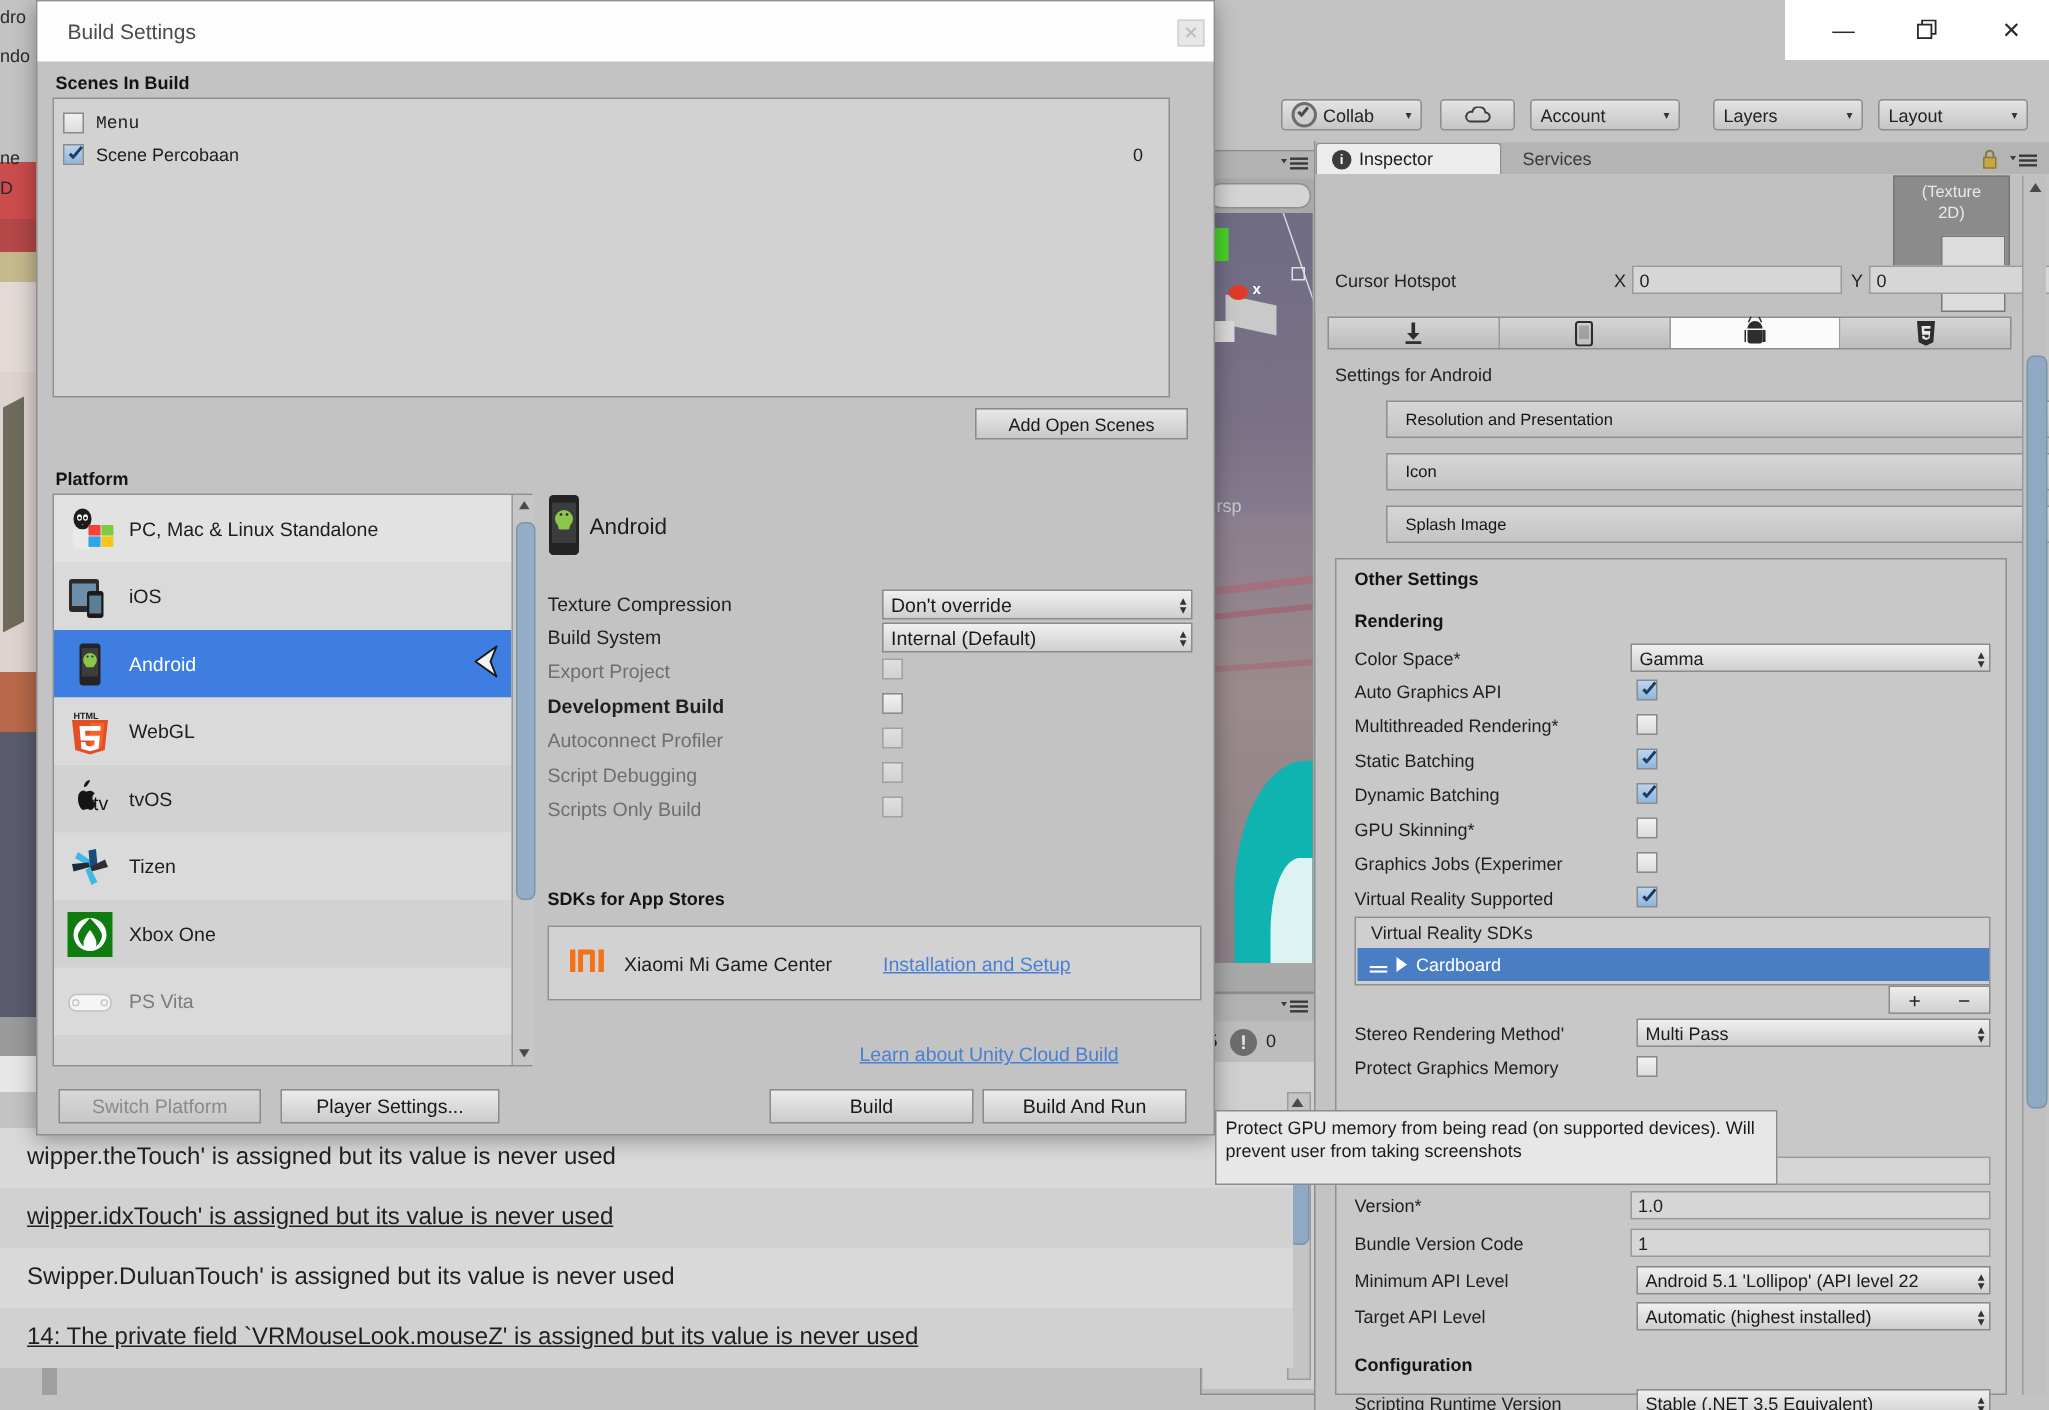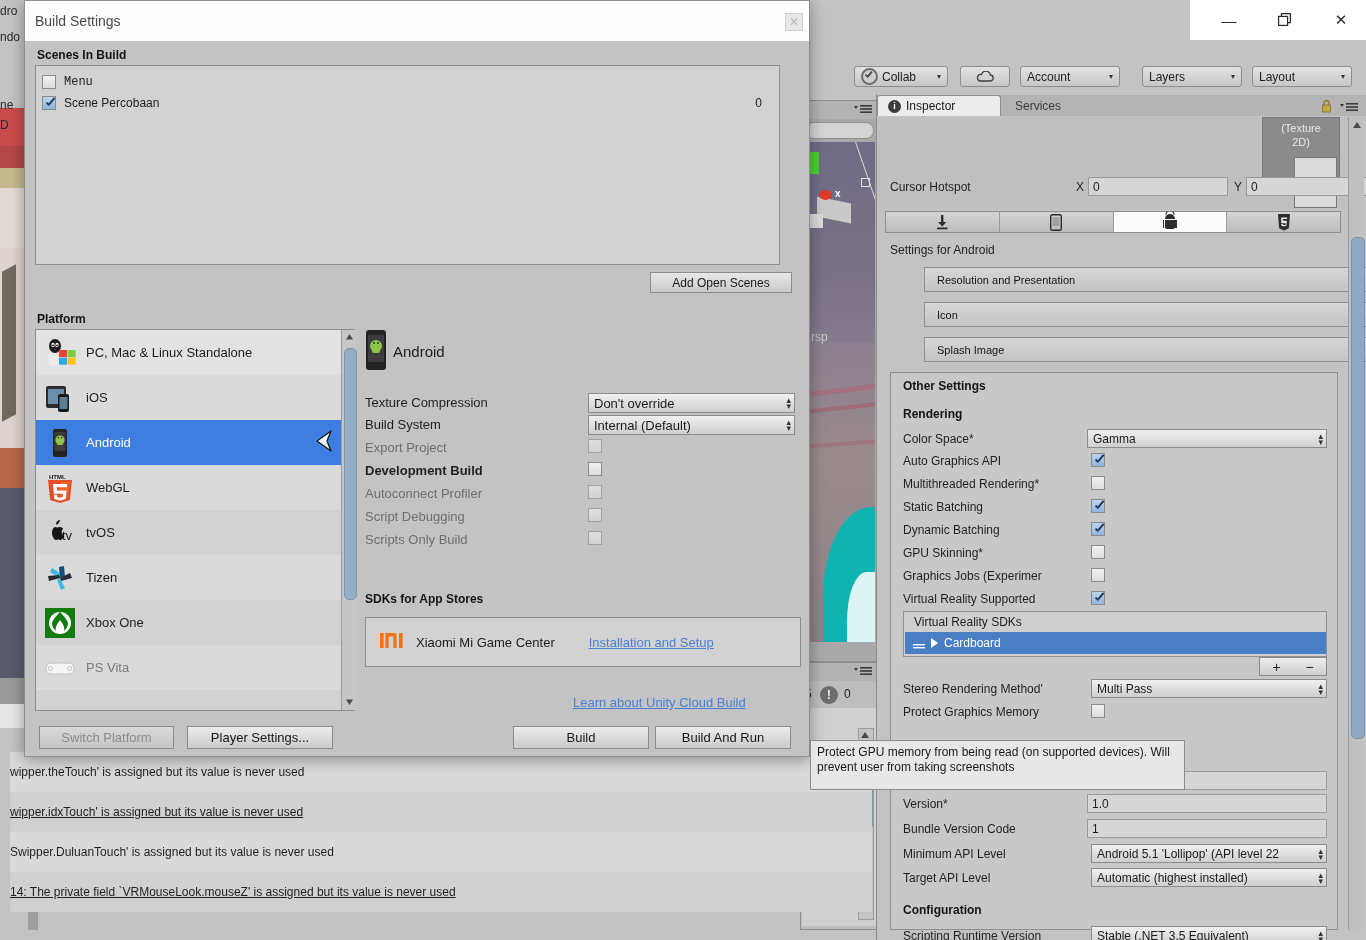--- a/index.html
+++ b/index.html
@@ -67,21 +67,21 @@
   .err-badge{position:absolute;left:18px;top:2px;width:18px;height:18px;border-radius:50%;background:#6d6d6d;color:#e7e7e7;font-size:13px;font-weight:bold;text-align:center;line-height:18px;}
   .count-zero{position:absolute;left:42px;top:3px;font-size:12px;color:#222;}
   #console-body{left:802px;top:708px;width:74px;height:218px;background:#d0d0d0;}
   #console-frag{position:absolute;left:4px;top:132px;font-size:12px;color:#222;white-space:nowrap;}
   #console-scroll-track{position:absolute;left:56px;top:20px;width:14px;height:190px;background:#c4c4c4;border:1px solid #9c9c9c;}
   #console-scroll-up{position:absolute;left:57px;top:21px;width:12px;height:12px;}
   #console-scroll-thumb{position:absolute;left:57px;top:40px;width:12px;height:80px;background:#8fa9c4;border:1px solid #7d93ab;border-radius:5px;}
 
   
   #console-rows{left:0px;top:752px;width:862px;height:176px;}
-  .console-row{position:absolute;left:10px;width:862px;height:40px;display:flex;align-items:center;padding-left:0px;box-sizing:border-box;font-size:12px;color:#1f1f1f;white-space:nowrap;}
+  .console-row{position:absolute;left:0;width:862px;height:40px;display:flex;align-items:center;padding-left:18px;box-sizing:border-box;font-size:16px;color:#1f1f1f;white-space:nowrap;}
   .console-row.alt{background:#d9d9d9;}
   .console-row.plain{background:#d1d1d1;text-decoration:underline;}
 
   
   #toolbar{left:838px;top:58px;width:528px;height:36px;background:#c3c3c3;}
   .tb-btn{position:absolute;height:21px;background:linear-gradient(180deg,#e3e3e3,#c6c6c6);border:1px solid #8e8e8e;border-radius:3px;display:flex;align-items:center;box-sizing:border-box;padding:0 6px;font-size:12px;color:#222;}
   .tb-caret{margin-left:auto;font-size:8px;color:#333;}
   .chk-circle{width:13px;height:13px;border-radius:50%;border:2px solid #6d6d6d;margin-right:4px;position:relative;flex:none;background:#cfcfcf;}
   .chk-circle:after{content:"";position:absolute;left:2px;top:5px;width:4px;height:2px;background:#4a4a4a;transform:rotate(45deg);}
   .chk-circle:before{content:"";position:absolute;left:4px;top:3px;width:6px;height:2px;background:#4a4a4a;transform:rotate(-50deg);}
@@ -131,21 +131,21 @@
   #vr-sdk-row{position:absolute;left:1px;top:20px;width:421px;height:22px;background:#4a7ec4;display:flex;align-items:center;padding-left:8px;box-sizing:border-box;color:#fff;font-size:12px;}
   .drag-handle{width:12px;height:8px;margin-right:6px;flex:none;}
   .tri-right{width:0;height:0;border-left:7px solid #fff;border-top:5px solid transparent;border-bottom:5px solid transparent;margin-right:6px;flex:none;}
   #vr-plus-minus{position:absolute;left:368px;top:284px;width:68px;height:19px;background:linear-gradient(180deg,#ececec,#cfcfcf);border:1px solid #8b8b8b;box-sizing:border-box;display:flex;align-items:center;justify-content:space-around;font-size:14px;color:#222;}
 
   
   #tooltip{left:810px;top:740px;width:375px;height:50px;background:#e7e7e7;border:1px solid #8b8b8b;box-sizing:border-box;padding:4px 6px;font-size:12px;color:#1a1a1a;line-height:15px;z-index:60;}
 
   
   #build-dialog{left:24px;top:0px;width:786px;height:757px;background:#c3c3c3;border:1px solid #8e8e8e;box-sizing:border-box;z-index:50;box-shadow:0 3px 14px rgba(0,0,0,.35);}
-  #dlg-titlebar{position:absolute;left:0;top:0;width:100%;height:40px;background:#fdfdfd;box-sizing:border-box;display:flex;align-items:center;padding-left:10px;}
+  #dlg-titlebar{position:absolute;left:0;top:0;width:100%;height:40px;background:#fdfdfd;box-sizing:border-box;display:flex;align-items:center;padding-left:20px;}
   #dlg-title{font-size:14px;color:#4a4a4a;}
   #dlg-close{position:absolute;right:6px;top:12px;width:18px;height:18px;background:#e7e7e7;border:1px solid #cfcfcf;box-sizing:border-box;color:#b9b9b9;font-size:12px;text-align:center;line-height:16px;}
 
   .dlg-head{position:absolute;font-size:12px;font-weight:bold;color:#141414;}
   #scenes-list{position:absolute;left:10px;top:64px;width:745px;height:200px;background:#d2d2d2;border:1px solid #8f8f8f;box-sizing:border-box;}
   .scene-row{position:absolute;left:6px;height:21px;display:flex;align-items:center;font-size:12px;color:#1d1d1d;}
   .scene-idx{position:absolute;right:10px;font-size:12px;color:#1d1d1d;}
   #add-open-scenes{position:absolute;left:625px;top:271px;width:142px;height:21px;background:linear-gradient(180deg,#e8e8e8,#c9c9c9);border:1px solid #8b8b8b;box-sizing:border-box;display:flex;align-items:center;justify-content:center;font-size:12px;color:#1a1a1a;}
 
   #platform-list{position:absolute;left:10px;top:328px;width:320px;height:382px;background:#d2d2d2;border:1px solid #8f8f8f;box-sizing:border-box;}

